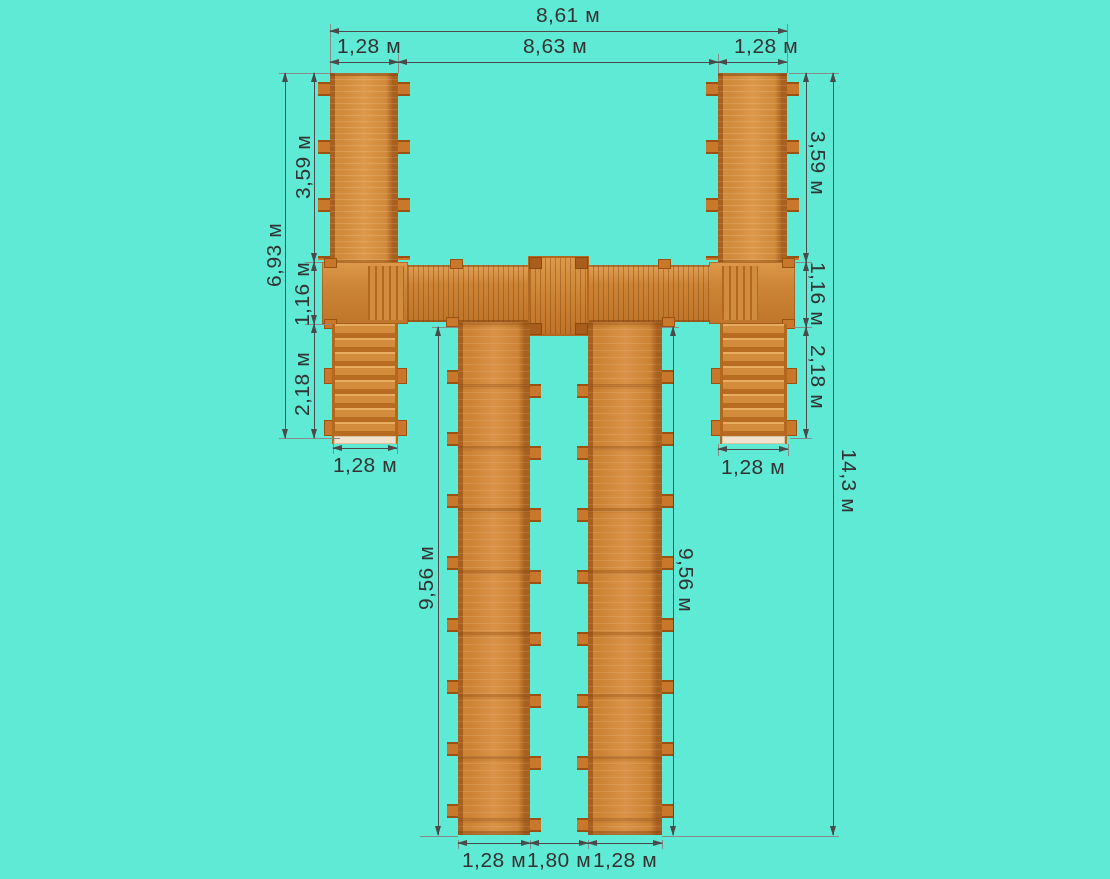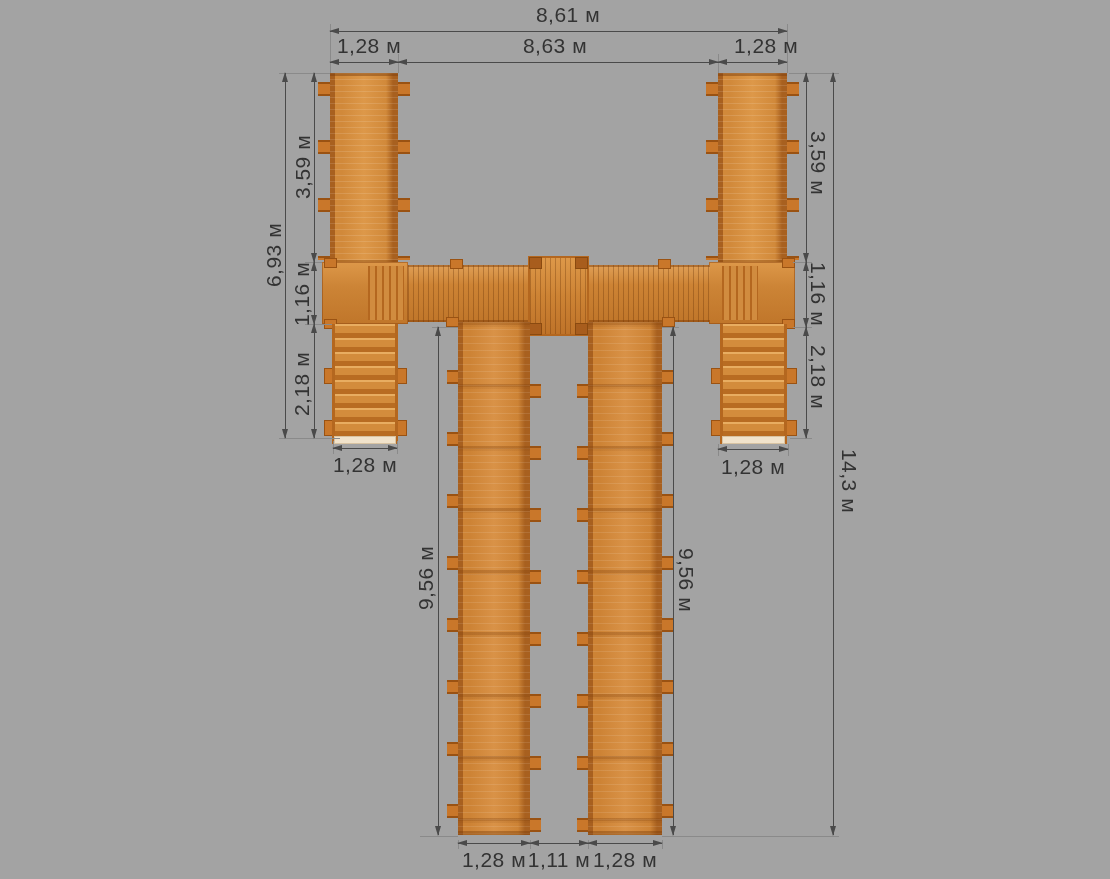--- a/index.html
+++ b/index.html
@@ -1,16 +1,16 @@
 <!DOCTYPE html>
 <html><head>
 <meta charset="utf-8">
 <style>
   html,body{margin:0;padding:0;background:#fff;}
-  #canvas{position:relative;width:1110px;height:879px;background:#a3a3a3;overflow:hidden;
+  #canvas{position:relative;width:1110px;height:879px;background:#5eead4;overflow:hidden;
           font-family:"Liberation Sans","DejaVu Sans",sans-serif;}
 
   
   .wood{position:absolute;}
   .ramp{
     background:
       repeating-linear-gradient(180deg, rgba(255,255,255,0.12) 0 1px, rgba(0,0,0,0) 1px 6px),
       linear-gradient(90deg,#a8601f 0 5px,#d1893a 5px 12px,#dd9849 50%,#d1893a calc(100% - 12px),#a8601f calc(100% - 5px));
     box-shadow: inset 0 3px 0 rgba(120,60,10,0.45), inset 0 -2px 0 rgba(120,60,10,0.35);
   }
@@ -192,16 +192,16 @@
   <div class="dlabel rotr" style="left:818px;top:163px;">3,59 м</div>
   <div class="dlabel rotr" style="left:818px;top:294px;">1,16 м</div>
   <div class="dlabel rotr" style="left:818px;top:377px;">2,18 м</div>
   <div class="dlabel rotr" style="left:849px;top:481px;">14,3 м</div>
   <div class="dlabel" style="left:753px;top:467px;">1,28 м</div>
 
   <div class="dlabel rotl" style="left:426px;top:578px;">9,56 м</div>
   <div class="dlabel rotr" style="left:686px;top:580px;">9,56 м</div>
 
   <div class="dlabel" style="left:494px;top:860px;">1,28 м</div>
-  <div class="dlabel" style="left:559px;top:860px;">1,11 м</div>
+  <div class="dlabel" style="left:559px;top:860px;">1,80 м</div>
   <div class="dlabel" style="left:625px;top:860px;">1,28 м</div>
 
 </div>
 
 </body></html>

